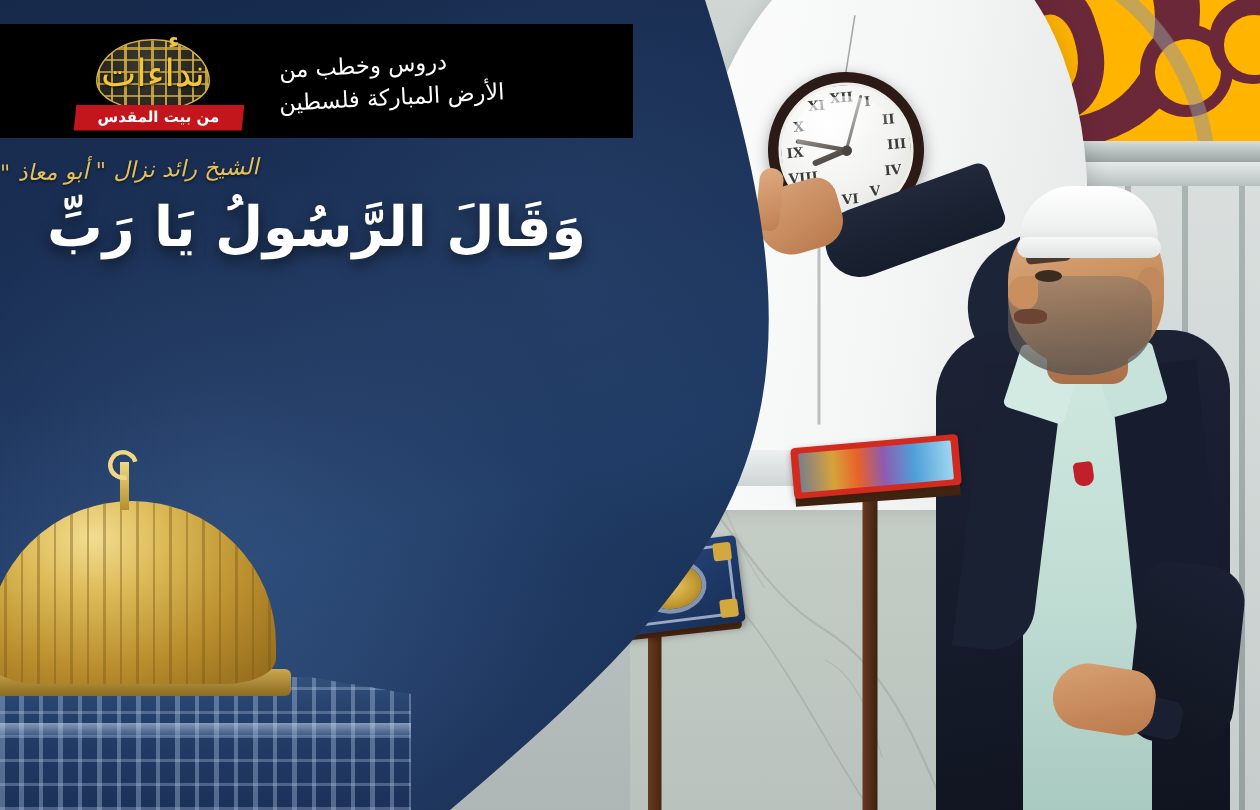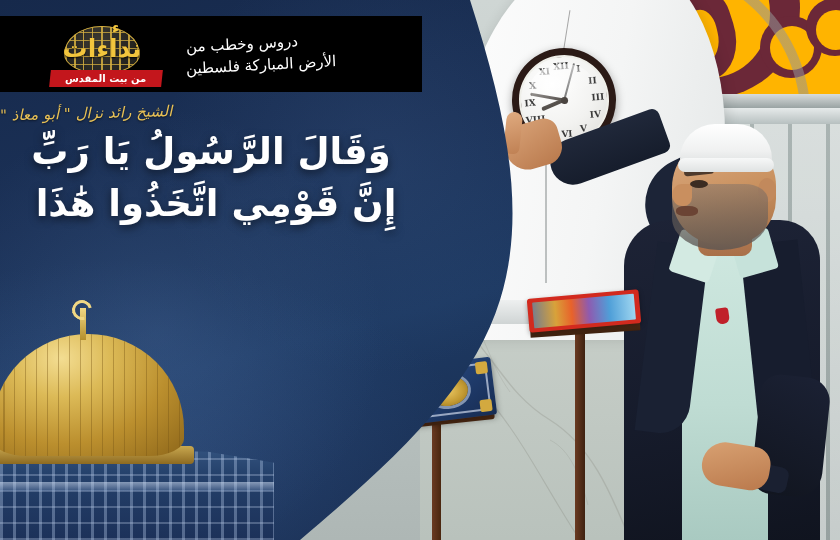--- a/index.html
+++ b/index.html
@@ -428,21 +428,21 @@
     background:
       repeating-linear-gradient(90deg, rgba(214,176,64,.85) 0 1.5px, transparent 1.5px 9px),
       repeating-linear-gradient(0deg, rgba(214,176,64,.75) 0 1.5px, transparent 1.5px 8px),
       radial-gradient(circle at 45% 35%, #3c3a33, #1b1a16);
     border:1.5px solid #d6b040;
   }
   .logo-script {
     position:absolute; left:10px; top:2px; width:84px; height:52px;
     display:flex; align-items:center; justify-content:center;
     font-family:"DejaVu Sans","Liberation Sans",sans-serif;
-    font-size:25px; font-weight:700; color:#F2C53D;
+    font-size:25px; font-weight:400; color:#F2C53D;
     direction:rtl; text-shadow:0 1px 2px rgba(0,0,0,.9);
   }
   .logo-alif {
     position:absolute; left:62px; top:-2px;
     font-size:15px; color:#F2C53D; font-weight:700;
   }
   .logo-banner {
     position:absolute; left:0px; top:50px; width:112px; height:17px;
     background:#C3161C;
     display:flex; align-items:center; justify-content:center;
@@ -636,16 +636,15 @@
 
   <div class="channel-tag">
     <div class="l1">دروس وخطب من</div>
     <div class="l2">الأرض المباركة فلسطين</div>
   </div>
 
   <div class="sheikh-name">الشيخ رائد نزال " أبو معاذ "</div>
 
   <div class="verse">
     <div class="v1">وَقَالَ الرَّسُولُ يَا رَبِّ</div>
-    <div class="v2">إِنَّ قَوْمِي اتَّخَذُوا هَٰذَا</div>
   </div>
 
 </div>
 
 </body></html>

